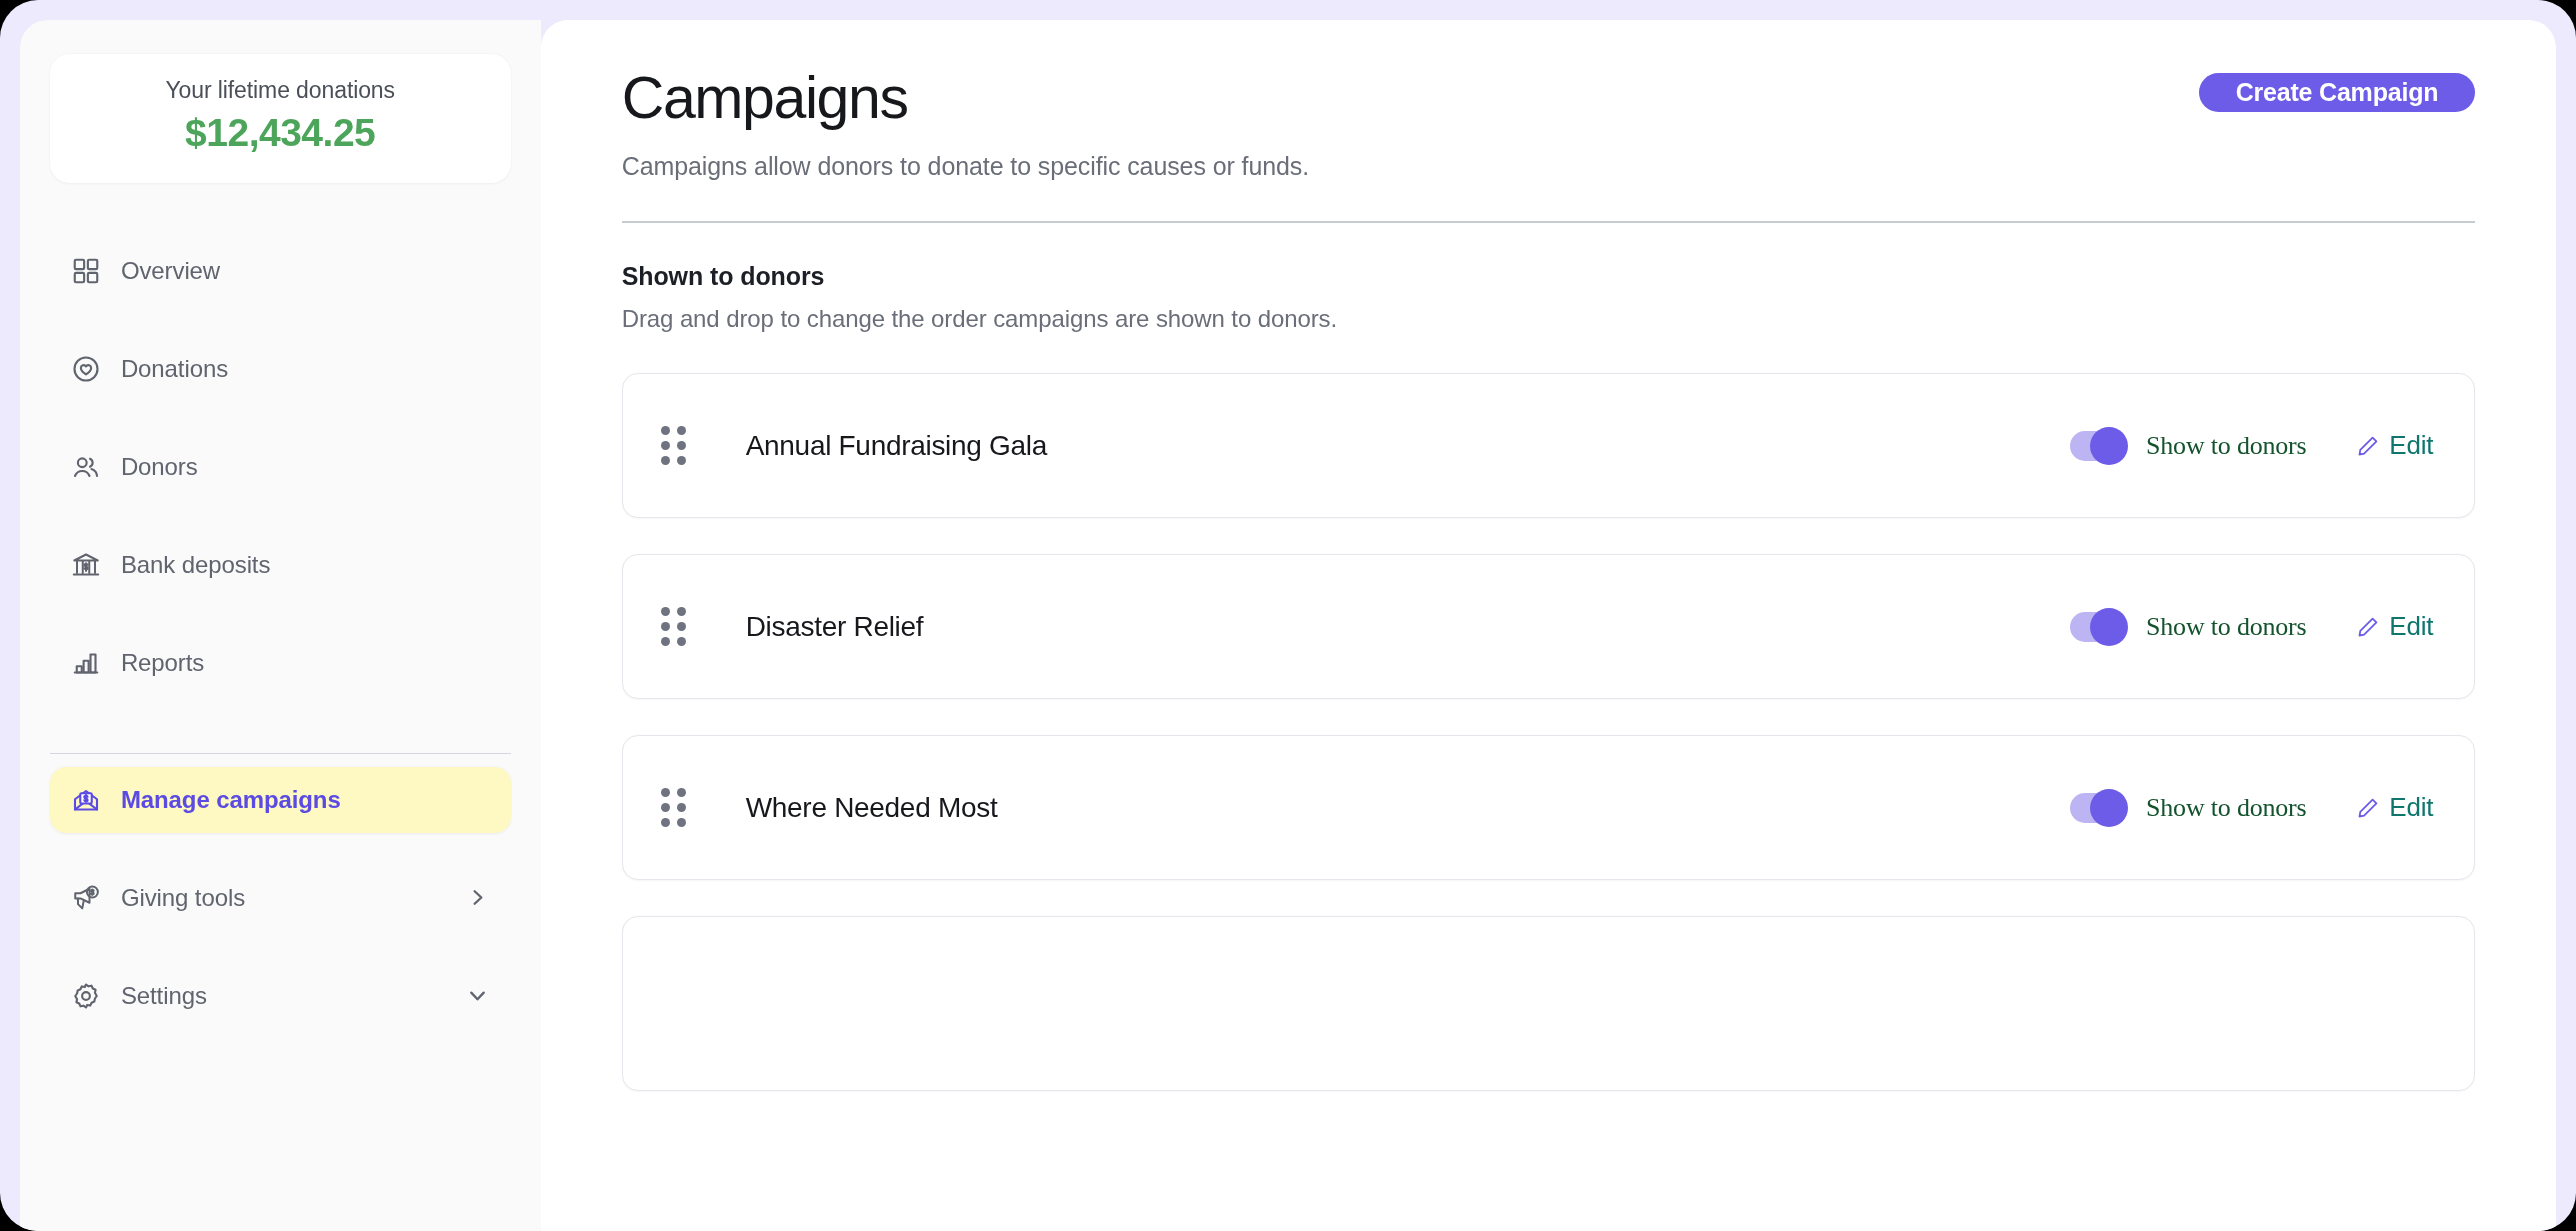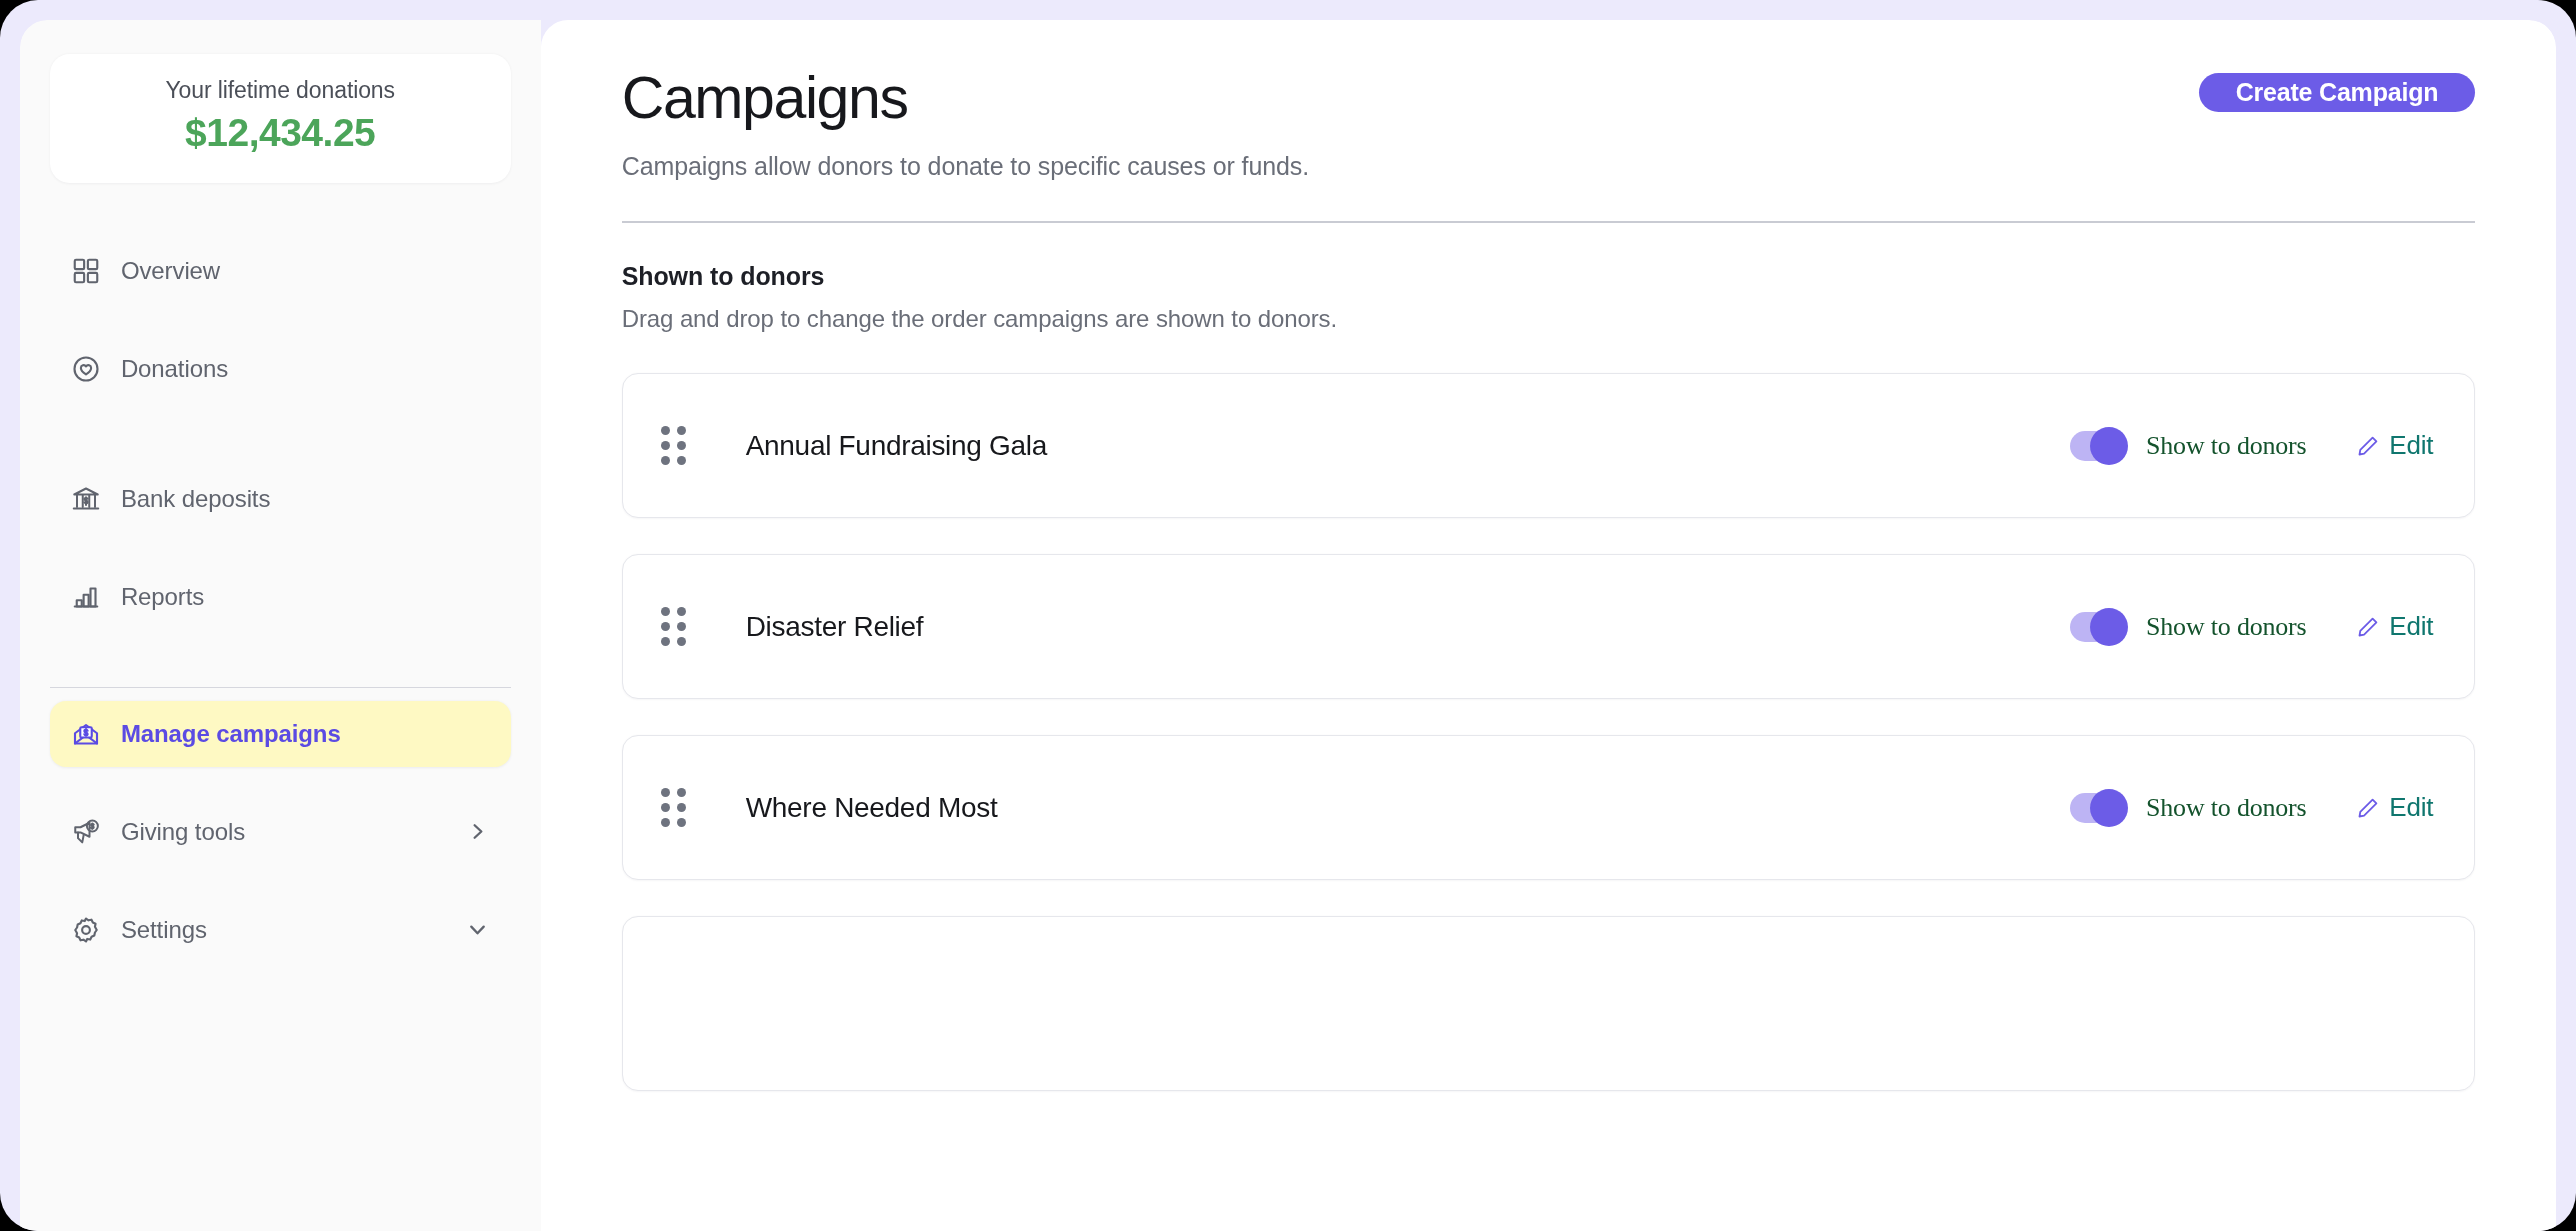--- a/index.html
+++ b/index.html
@@ -307,20 +307,31 @@
           <span class="nav-ico">
             <svg viewBox="0 0 24 24" fill="none" stroke="#60646E" stroke-width="1.7">
               <circle cx="12" cy="12" r="9.2"></circle>
               <path d="M12 16.3s-4.1-2.6-4.1-5.1a2.25 2.25 0 0 1 4.1-1.28A2.25 2.25 0 0 1 16.1 11.2c0 2.5-4.1 5.1-4.1 5.1z" stroke-linejoin="round"></path>
             </svg>
           </span>
           <span class="nav-label">Donations</span>
         </div>
         <div class="nav-gap"></div>
 
+        <div class="nav-item">
+          <span class="nav-ico">
+            <svg viewBox="0 0 24 24" fill="none" stroke="#60646E" stroke-width="1.7" stroke-linecap="round">
+              <circle cx="9" cy="8.6" r="3.5"></circle>
+              <path d="M3.2 19.2a6.2 6.2 0 0 1 11.6 0"></path>
+              <path d="M15.2 5.4a3.5 3.5 0 0 1 0 6.4"></path>
+              <path d="M16.4 13.6a6.2 6.2 0 0 1 4.4 5.6"></path>
+            </svg>
+          </span>
+          <span class="nav-label">Donors</span>
+        </div>
         <div class="nav-gap"></div>
 
         <div class="nav-item">
           <span class="nav-ico">
             <svg viewBox="0 0 24 24" fill="none" stroke="#60646E" stroke-width="1.6" stroke-linecap="round" stroke-linejoin="round">
               <path d="M2.6 8.4L12 3.6l9.4 4.8H2.6z"></path>
               <path d="M4.8 8.9v9.4M9.4 8.9v9.4M14.6 8.9v9.4M19.2 8.9v9.4"></path>
               <path d="M2.2 19.6h19.6"></path>
               <path d="M12 10.6v6.2"></path>
               <path d="M13.3 11.8c-.3-.5-.8-.7-1.3-.7-.8 0-1.3.45-1.3 1.05 0 1.35 2.6.75 2.6 2.2 0 .62-.55 1.07-1.3 1.07-.58 0-1.1-.25-1.36-.75"></path>

